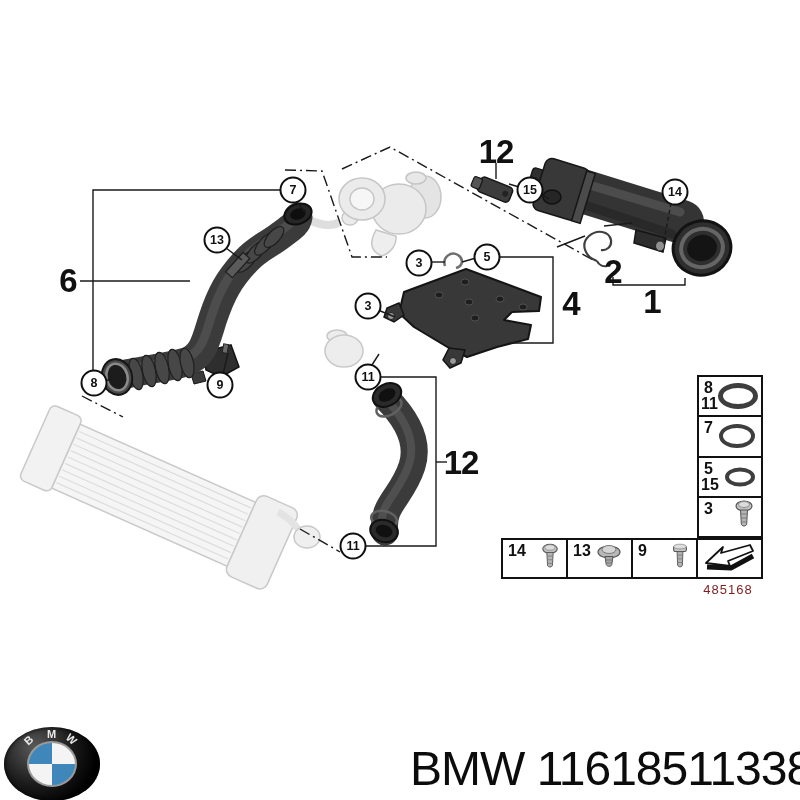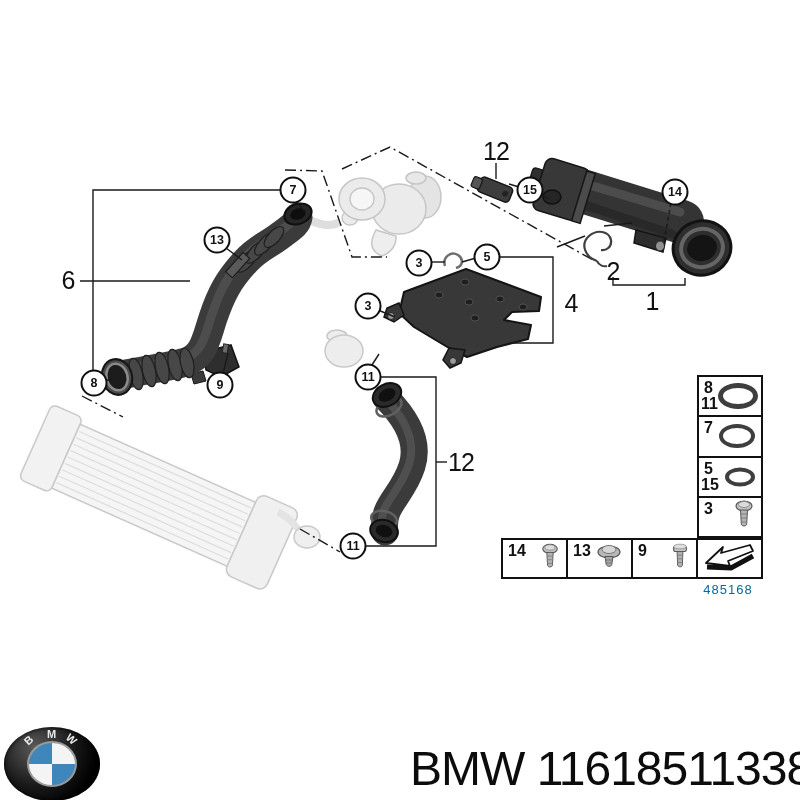--- a/index.html
+++ b/index.html
@@ -4,41 +4,41 @@
 <style>
   html,body{margin:0;padding:0;background:#fff;}
   .stage{position:relative;width:800px;height:800px;background:#ffffff;overflow:hidden;
          font-family:"Liberation Sans", sans-serif;color:#111;}
   .art{position:absolute;left:0;top:0;}
   
   .callout{position:absolute;width:23px;height:23px;border:2px solid #101010;border-radius:50%;
            background:#fff;display:flex;align-items:center;justify-content:center;
            font-size:12.5px;font-weight:700;transform:translate(-50%,-50%);line-height:1;z-index:5;}
   
-  .plabel{position:absolute;font-size:25px;font-weight:400;transform:translate(-50%,-50%);
+  .plabel{position:absolute;font-size:33px;font-weight:700;transform:translate(-50%,-50%);
           line-height:1;z-index:5;letter-spacing:-1px;}
   
   .legend-col{position:absolute;left:697px;top:375px;width:66px;height:163px;border:2px solid #111;
               box-sizing:border-box;display:flex;flex-direction:column;background:#fff;z-index:4;}
   .legend-col .cell{flex:1;position:relative;}
   .legend-col .cell + .cell{border-top:2px solid #111;}
   .legend-row{position:absolute;left:501px;top:538px;width:262px;height:41px;border:2px solid #111;
               box-sizing:border-box;display:flex;background:#fff;z-index:4;}
   .legend-row .cell{flex:1;position:relative;}
   .legend-row .cell + .cell{border-left:2px solid #111;}
   .lnum{position:absolute;font-size:16px;font-weight:700;line-height:1;}
   .lnum.n1{left:5px;top:3px;}
   .lnum.n2{left:2px;bottom:3px;}
   .licon{position:absolute;right:6px;top:50%;transform:translateY(-50%);}
   .oring{border-radius:50%;box-sizing:border-box;}
   .oring.lg{width:40px;height:26px;border:5px solid #3e3e3e;right:3px;}
   .oring.md{width:36px;height:24px;border:4px solid #3e3e3e;}
   .oring.sm{width:30px;height:19px;border:4px solid #3e3e3e;}
   .drawno{position:absolute;left:690px;top:582px;width:76px;text-align:center;
-          font-size:13px;color:#0369a1;letter-spacing:1px;z-index:4;}
+          font-size:13px;color:#7f1d1d;letter-spacing:1px;z-index:4;}
   
   .footer-text{position:absolute;left:410px;top:741px;font-size:48px;color:#0c0c0c;
                letter-spacing:-1px;white-space:nowrap;z-index:6;}
   .roundel{position:absolute;left:4px;top:727px;width:96px;height:74px;border-radius:50%;
            background:radial-gradient(circle at 32% 28%, #5a5a5a 0%, #1a1a1a 45%, #000 75%);
            box-shadow:inset 0 0 4px #000;z-index:6;}
   .roundel .inner{position:absolute;left:50%;top:50%;width:50px;height:46px;margin:-23px 0 0 -25px;
            border-radius:50%;border:2px solid #9a9a9a;box-sizing:border-box;
            background:conic-gradient(#f4f4f4 0 90deg,#3f87ba 90deg 180deg,#f4f4f4 180deg 270deg,#3f87ba 270deg 360deg);}
   .roundel .lt{position:absolute;color:#e8e8e8;font-size:11px;font-weight:700;line-height:1;}

